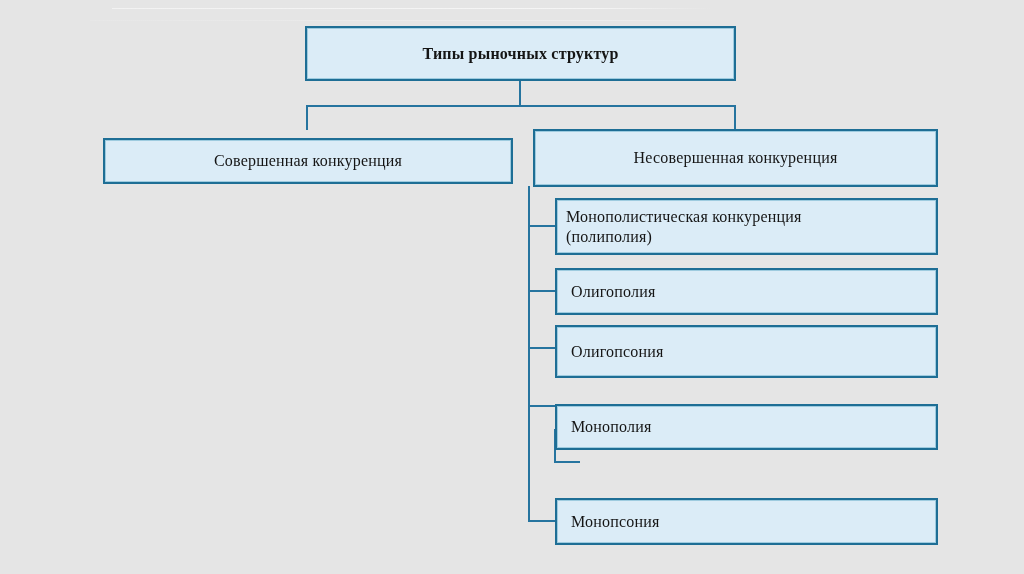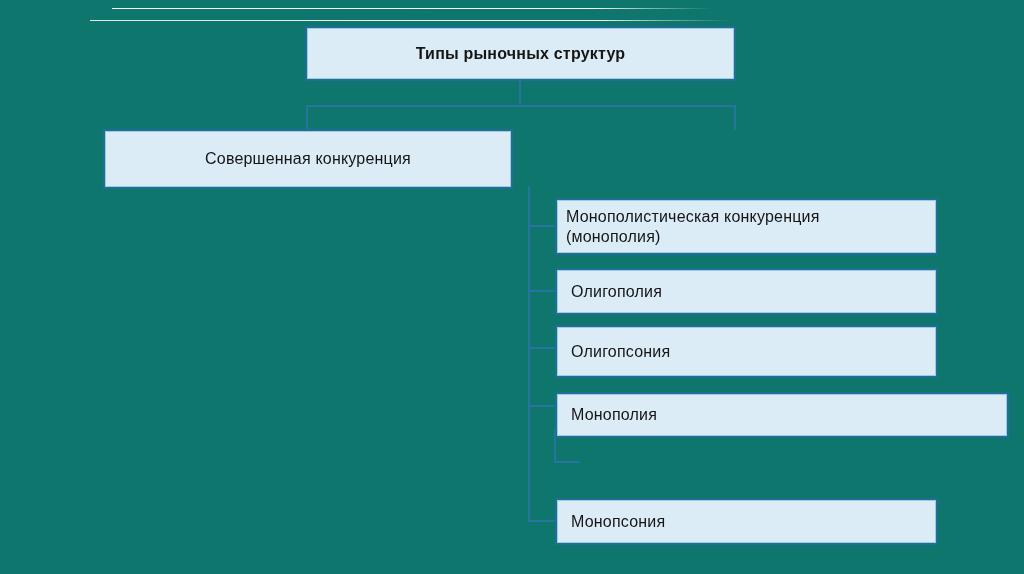--- a/index.html
+++ b/index.html
@@ -5,23 +5,23 @@
 <style>
   html, body {
     margin: 0;
     padding: 0;
     background: #ffffff;
   }
   .canvas {
     position: relative;
     width: 1024px;
     height: 574px;
-    background: #0f766e;
+    background: #e5e5e5;
     overflow: hidden;
-    font-family: Liberation Sans, sans-serif;
+    font-family: Liberation Serif, serif;
     color: #151515;
   }
   .node {
     position: absolute;
     box-sizing: border-box;
     background: #dbecf7;
     border: 2px solid #1e6e95;
     box-shadow: inset 0 0 0 1px #9ecbdf;
     display: flex;
     align-items: center;
@@ -73,41 +73,44 @@
   <div class="line" style="left:528px; top:405px; width:27px; height:2px;"></div>
   <div class="line" style="left:528px; top:520px; width:27px; height:2px;"></div>
 
   <div class="line" style="left:554px; top:429px; width:2px; height:34px;"></div>
   <div class="line" style="left:554px; top:461px; width:26px; height:2px;"></div>
 
   <div class="node center bold" style="left:305px; top:26px; width:431px; height:55px;">
     <span>Типы рыночных структур</span>
   </div>
 
-  <div class="node center" style="left:103px; top:129px; width:410px; height:60px;">
+  <div class="node center" style="left:103px; top:138px; width:410px; height:46px;">
     <span>Совершенная конкуренция</span>
   </div>
 
+  <div class="node center" style="left:533px; top:129px; width:405px; height:58px;">
+    <span>Несовершенная конкуренция</span>
+  </div>
 
   <div class="node leftal two-line" style="left:555px; top:198px; width:383px; height:57px;padding-left:9px;">
     <div>
       <span>Монополистическая конкуренция</span>
-      <span>(монополия)</span>
+      <span>(полиполия)</span>
     </div>
   </div>
 
   <div class="node leftal" style="left:555px; top:268px; width:383px; height:47px;text-align:right;">
     <span>Олигополия</span>
   </div>
 
   <div class="node leftal" style="left:555px; top:325px; width:383px; height:53px;">
     <span>Олигопсония</span>
   </div>
 
-  <div class="node leftal" style="left:555px; top:392px; width:454px; height:46px;">
+  <div class="node leftal" style="left:555px; top:404px; width:383px; height:46px;">
     <span>Монополия</span>
   </div>
 
 
   <div class="node leftal" style="left:555px; top:498px; width:383px; height:47px;">
     <span>Монопсония</span>
   </div>
 
 </div>
 

